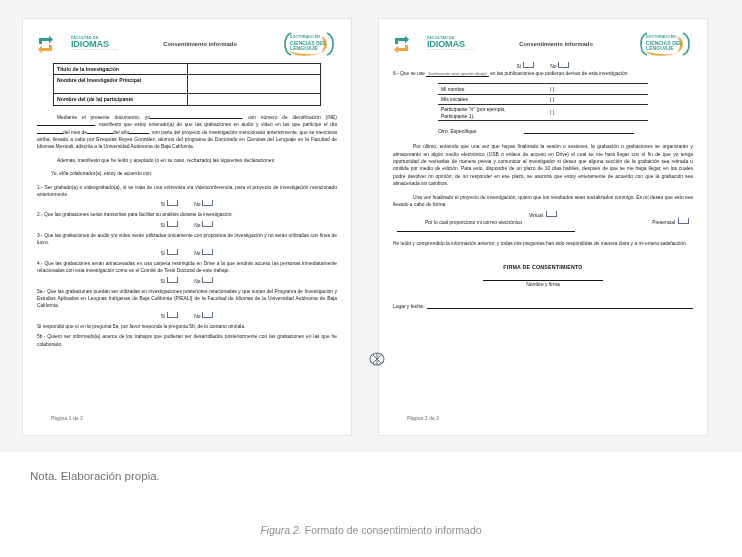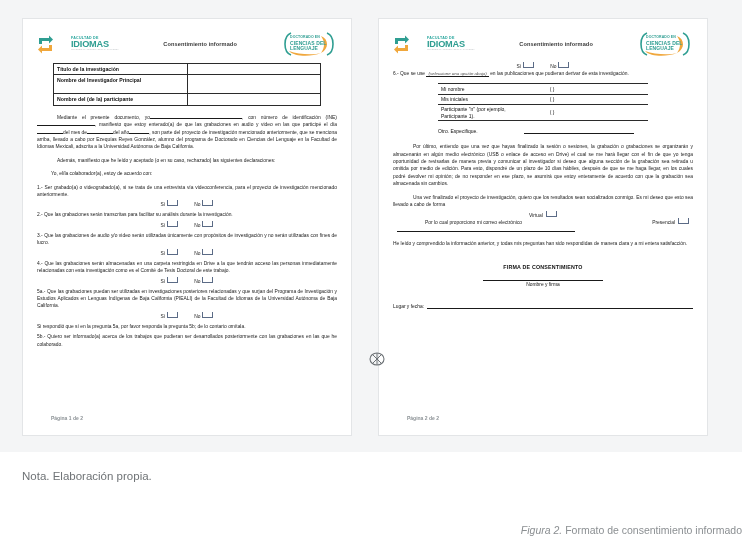--- a/index.html
+++ b/index.html
@@ -143,25 +143,25 @@
     display:flex;align-items:flex-end;font-size:4.9px;color:#111;
     margin-top:16px;gap:3px;
   }
   .lugar-row .line{flex:1;border-bottom:1px solid #1a1a1a;height:5px;}
   .watermark{
     position:absolute;left:-13px;top:330px;width:22px;height:20px;
   }
 
   
   .nota{
-    position:absolute;left:22px;top:470px;
+    position:absolute;left:30px;top:470px;
     font-size:11.5px;color:#6f7376;font-family:"Liberation Sans", sans-serif;
   }
   .figcap{
-    position:absolute;left:0;right:0;top:524px;text-align:right;
+    position:absolute;left:0;right:0;top:524px;text-align:center;
     font-size:10.5px;color:#8b8f92;
   }
   .figcap .it{font-style:italic;}
 </style>
 </head>
 <body>
 
 <div class="stage">
   <div class="doc-band"></div>
 

